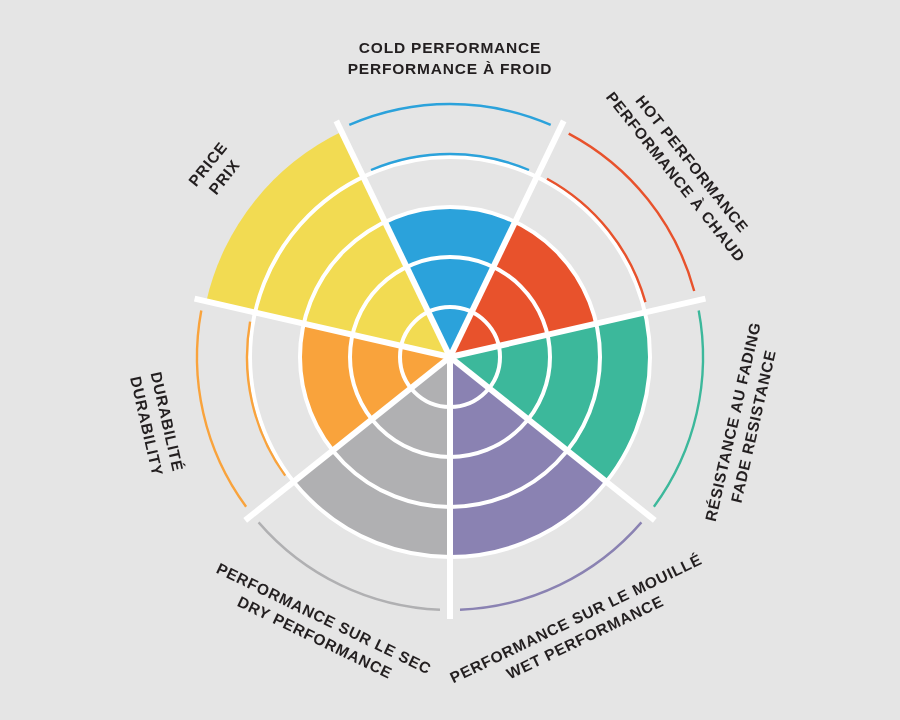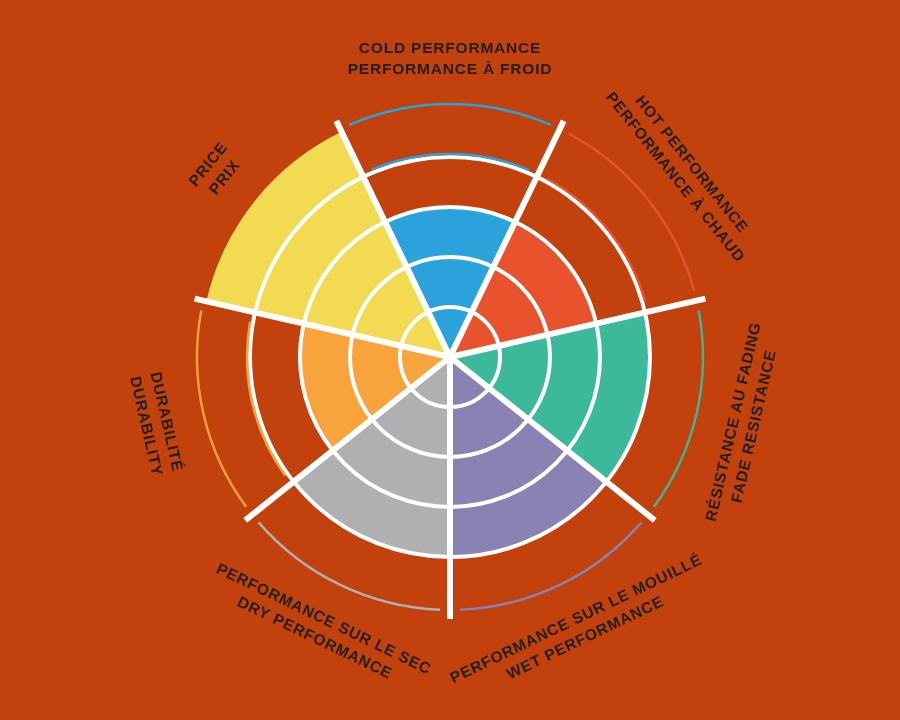--- a/index.html
+++ b/index.html
@@ -1,17 +1,17 @@
 <!DOCTYPE html>
 <html><head>
 <meta charset="utf-8">
 <style>
   html,body{margin:0;padding:0;background:#ffffff;}
   .page{
-    width:900px;height:720px;position:relative;overflow:hidden;background:#c2410c;
+    width:900px;height:720px;position:relative;overflow:hidden;background:#e5e5e5;
     font-family:"Liberation Sans","DejaVu Sans",sans-serif;
   }
   svg text{
     font-family:"Liberation Sans","DejaVu Sans",sans-serif;
     font-weight:bold;
     fill:#231f20;
     letter-spacing:0.8px;
   }
 </style>
 </head>

